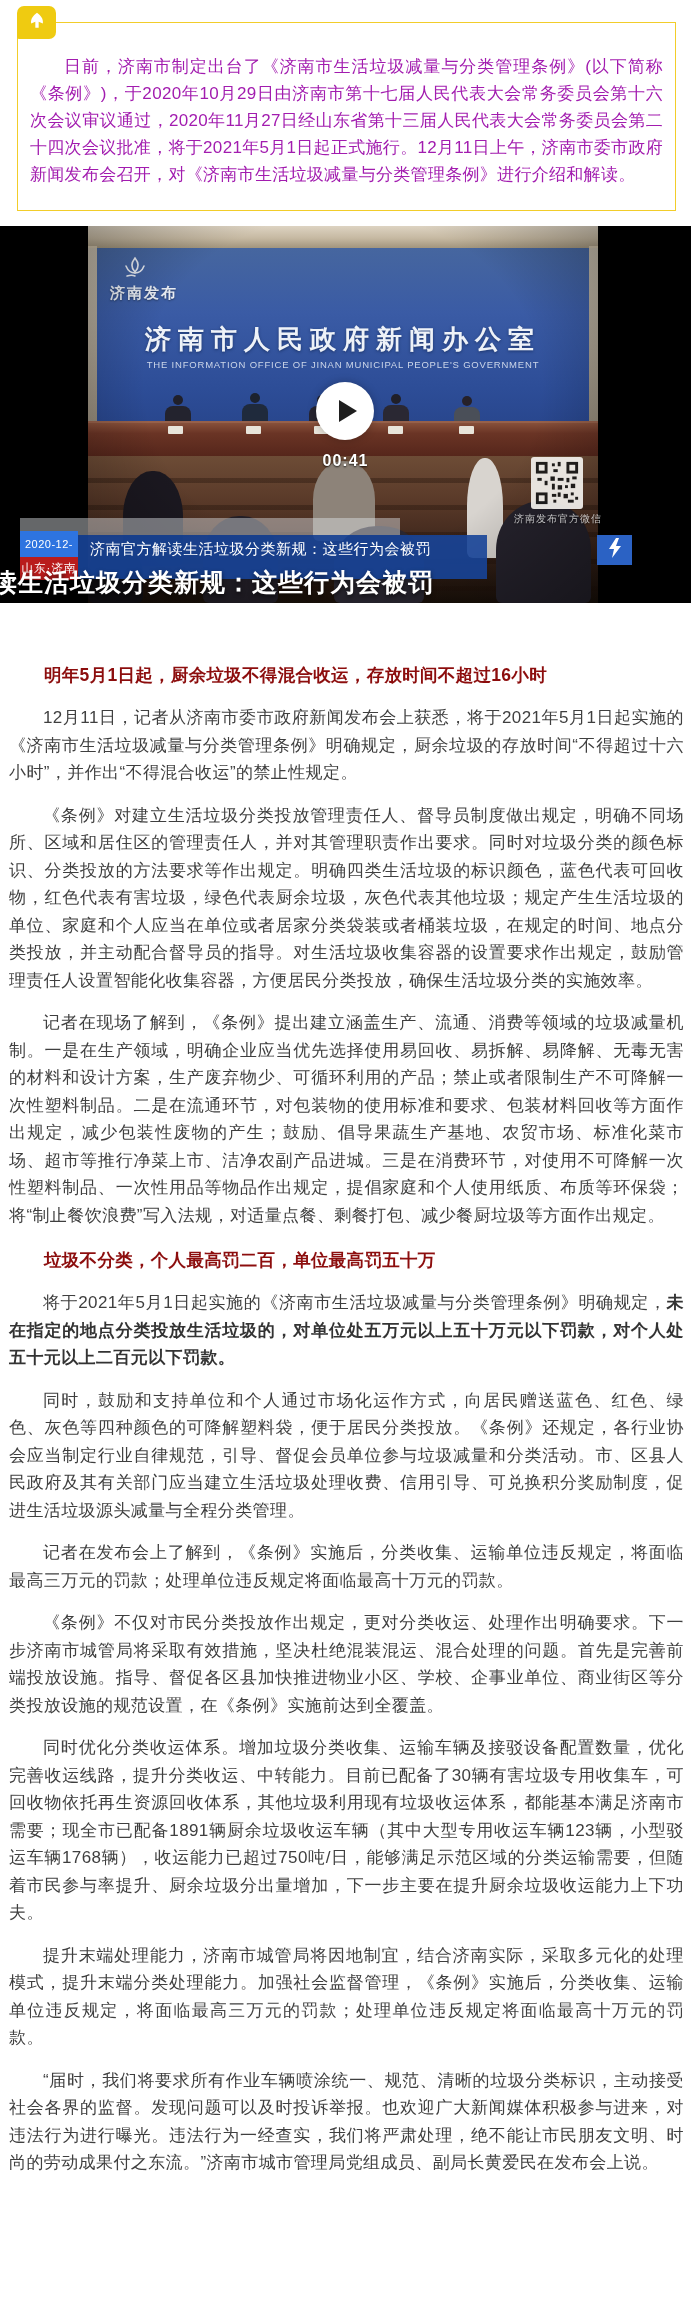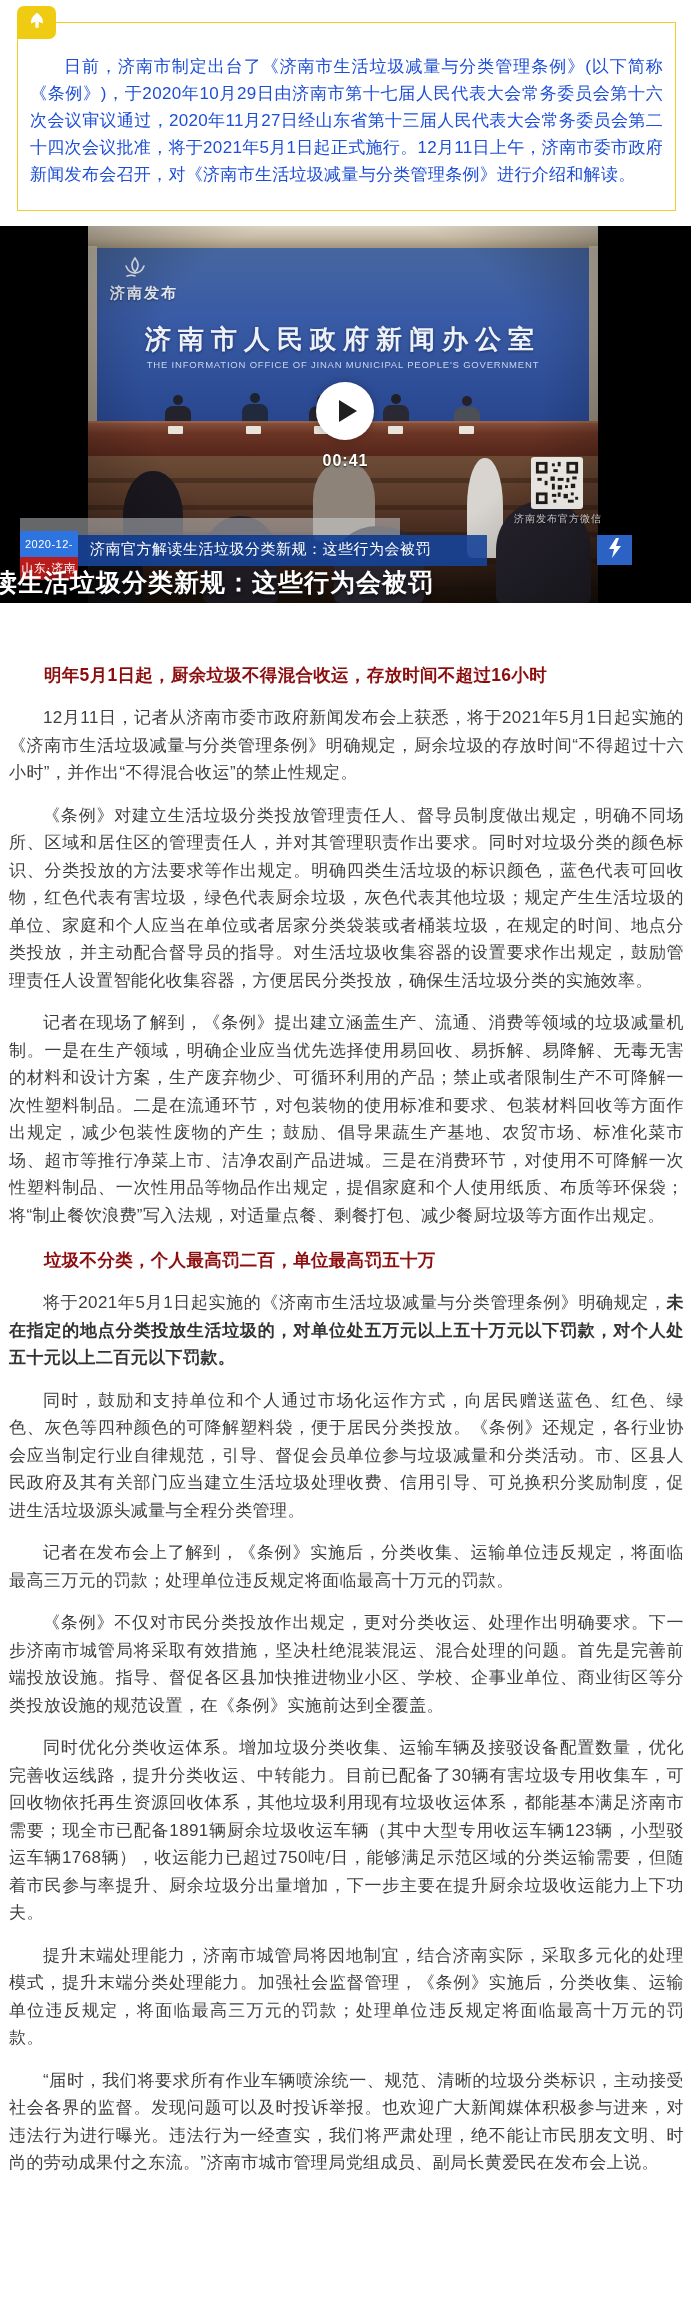--- a/index.html
+++ b/index.html
@@ -23,21 +23,21 @@
     position:absolute; top:-17px; left:-1px;
     width:39px; height:33px;
     background:#efcb11;
     border-radius:7px 7px 7px 2px;
     display:flex; align-items:center; justify-content:center;
   }
   .intro-badge svg { width:20px; height:20px; }
   .intro-text {
     margin:18px 0 12px 0;
     font-size:17px; line-height:27px;
-    text-indent:2em; color:#1d4ed8;
+    text-indent:2em; color:#a21caf;
     text-align:justify; letter-spacing:0.3px;
   }
 
   
   .video {
     position:relative; margin-top:15px;
     width:691px; height:377px;
     background:#000; overflow:hidden;
     cursor:pointer;
   }
@@ -115,21 +115,21 @@
   .vp-duration {
     position:absolute; left:0; top:226px; width:691px; text-align:center;
     color:#ffffff; font-size:16px; font-weight:bold;
     text-shadow:0 1px 2px rgba(0,0,0,.8); letter-spacing:1px;
   }
   .lt-strip {
     position:absolute; left:20px; top:292px; width:380px; height:17px;
     background:rgba(225,228,232,.45);
   }
   .lt-bar {
-    position:absolute; left:20px; top:309px; width:467px; height:31px;
+    position:absolute; left:20px; top:309px; width:467px; height:44px;
     background:rgba(23,68,152,.9);
     color:#fff; font-size:15px; line-height:27px;
     padding-left:70px; box-sizing:border-box; white-space:nowrap;
     letter-spacing:0.5px;
   }
   .lt-date {
     position:absolute; left:20px; top:305px; width:58px; height:26px;
     background:#2e74e0; color:#fff; font-size:11px; line-height:26px;
     text-align:center; letter-spacing:0.5px;
   }

